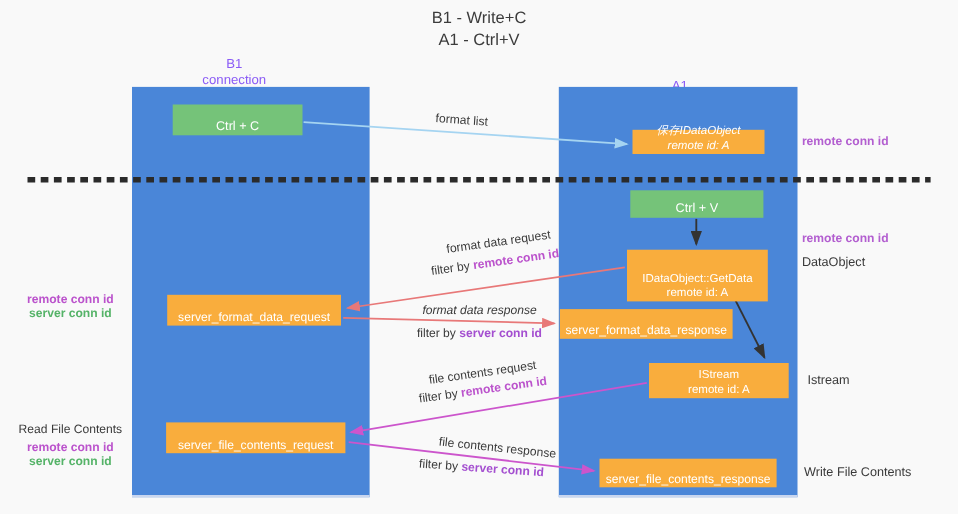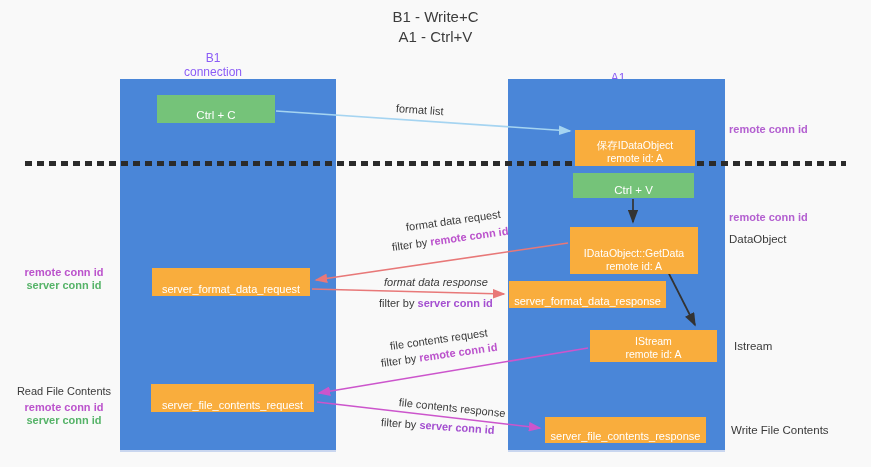--- a/index.html
+++ b/index.html
@@ -79,21 +79,21 @@
     <line x1="312" y1="289" x2="504" y2="294" stroke="#e87878" stroke-width="1.6" marker-end="url(#mSalmon)"></line>
     <line x1="661" y1="258" x2="695" y2="325" stroke="#333333" stroke-width="1.7" marker-end="url(#mBlack)"></line>
     <line x1="588" y1="348" x2="319" y2="393" stroke="#cc55cc" stroke-width="1.6" marker-end="url(#mMagenta)"></line>
     <line x1="317" y1="402" x2="540" y2="428" stroke="#cc55cc" stroke-width="1.6" marker-end="url(#mMagenta)"></line>
   </svg>
 
   <div class="node green" style="left:157px;top:95px;width:118px;height:28px;">
     <span>Ctrl + C</span>
   </div>
 
-  <div class="node orange fs10" style="left:575px;top:130px;width:120px;height:36px;">
+  <div class="node orange fs10" style="left:575px;top:118px;width:120px;height:22px;font-style:italic;">
     <div>保存IDataObject</div>
     <div>remote id: A</div>
   </div>
 
   <div class="node green" style="left:573px;top:173px;width:121px;height:25px;">
     <span>Ctrl + V</span>
   </div>
 
   <div class="node orange fs10" style="left:570px;top:227px;width:128px;height:47px;">
     <div>IDataObject::GetData</div>

